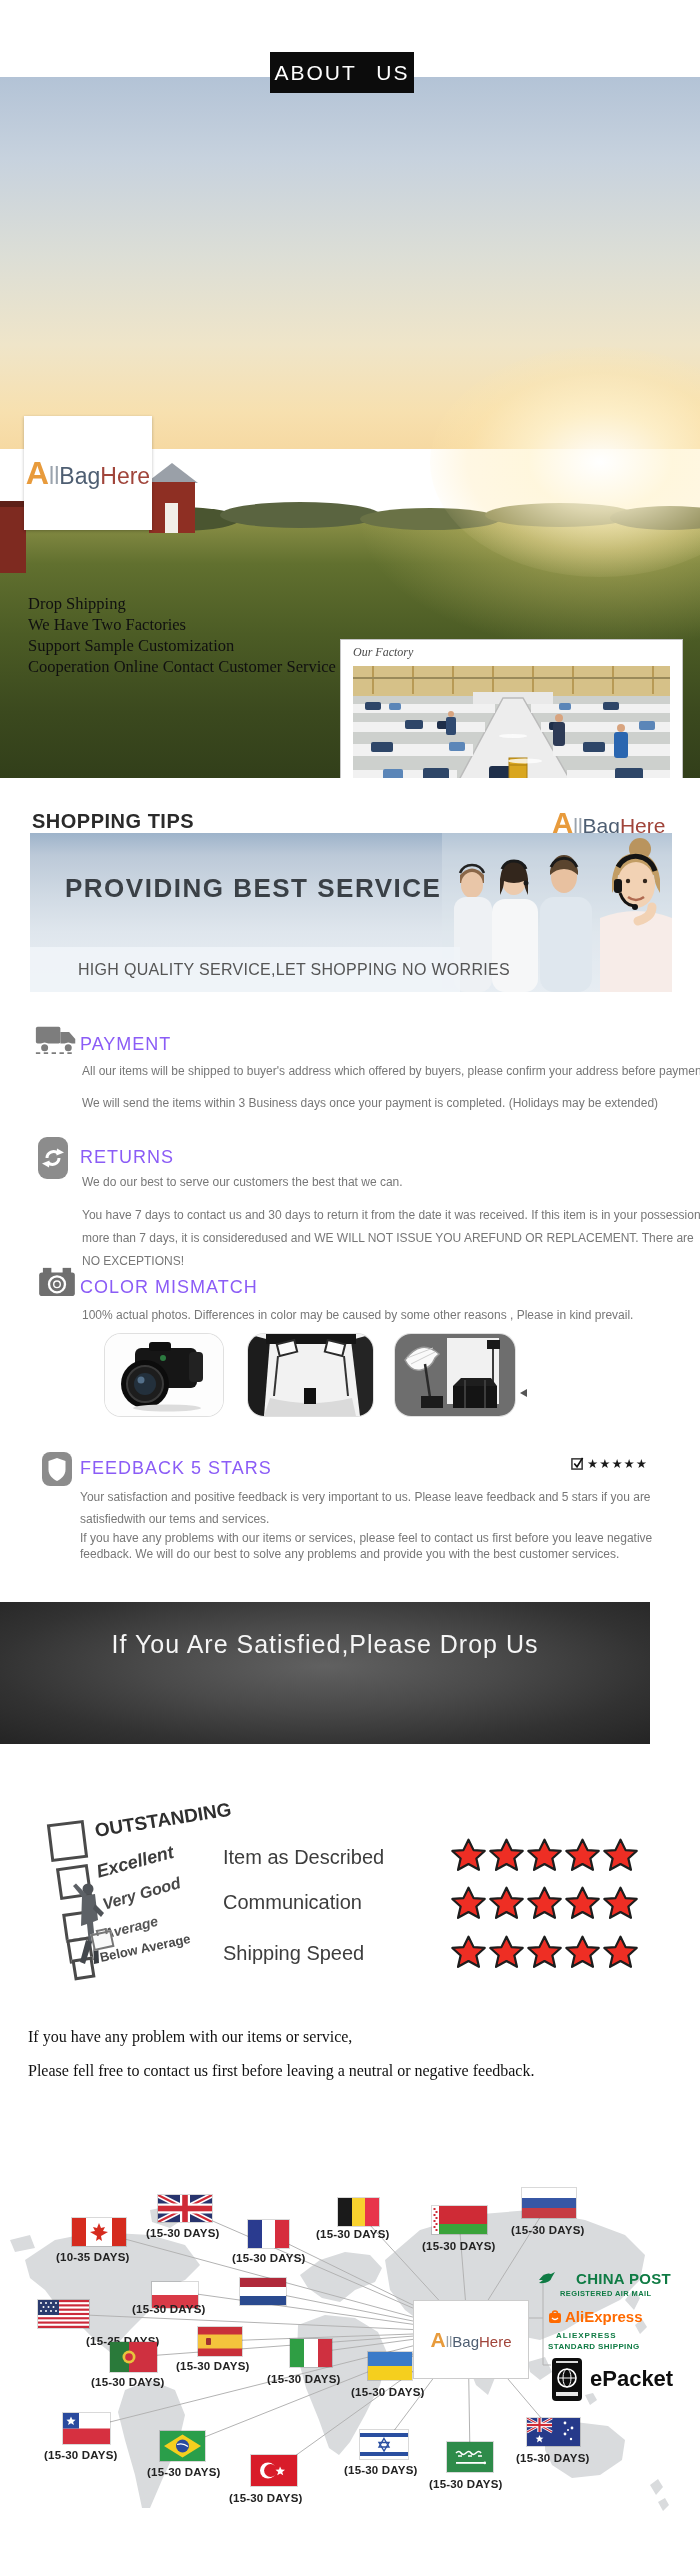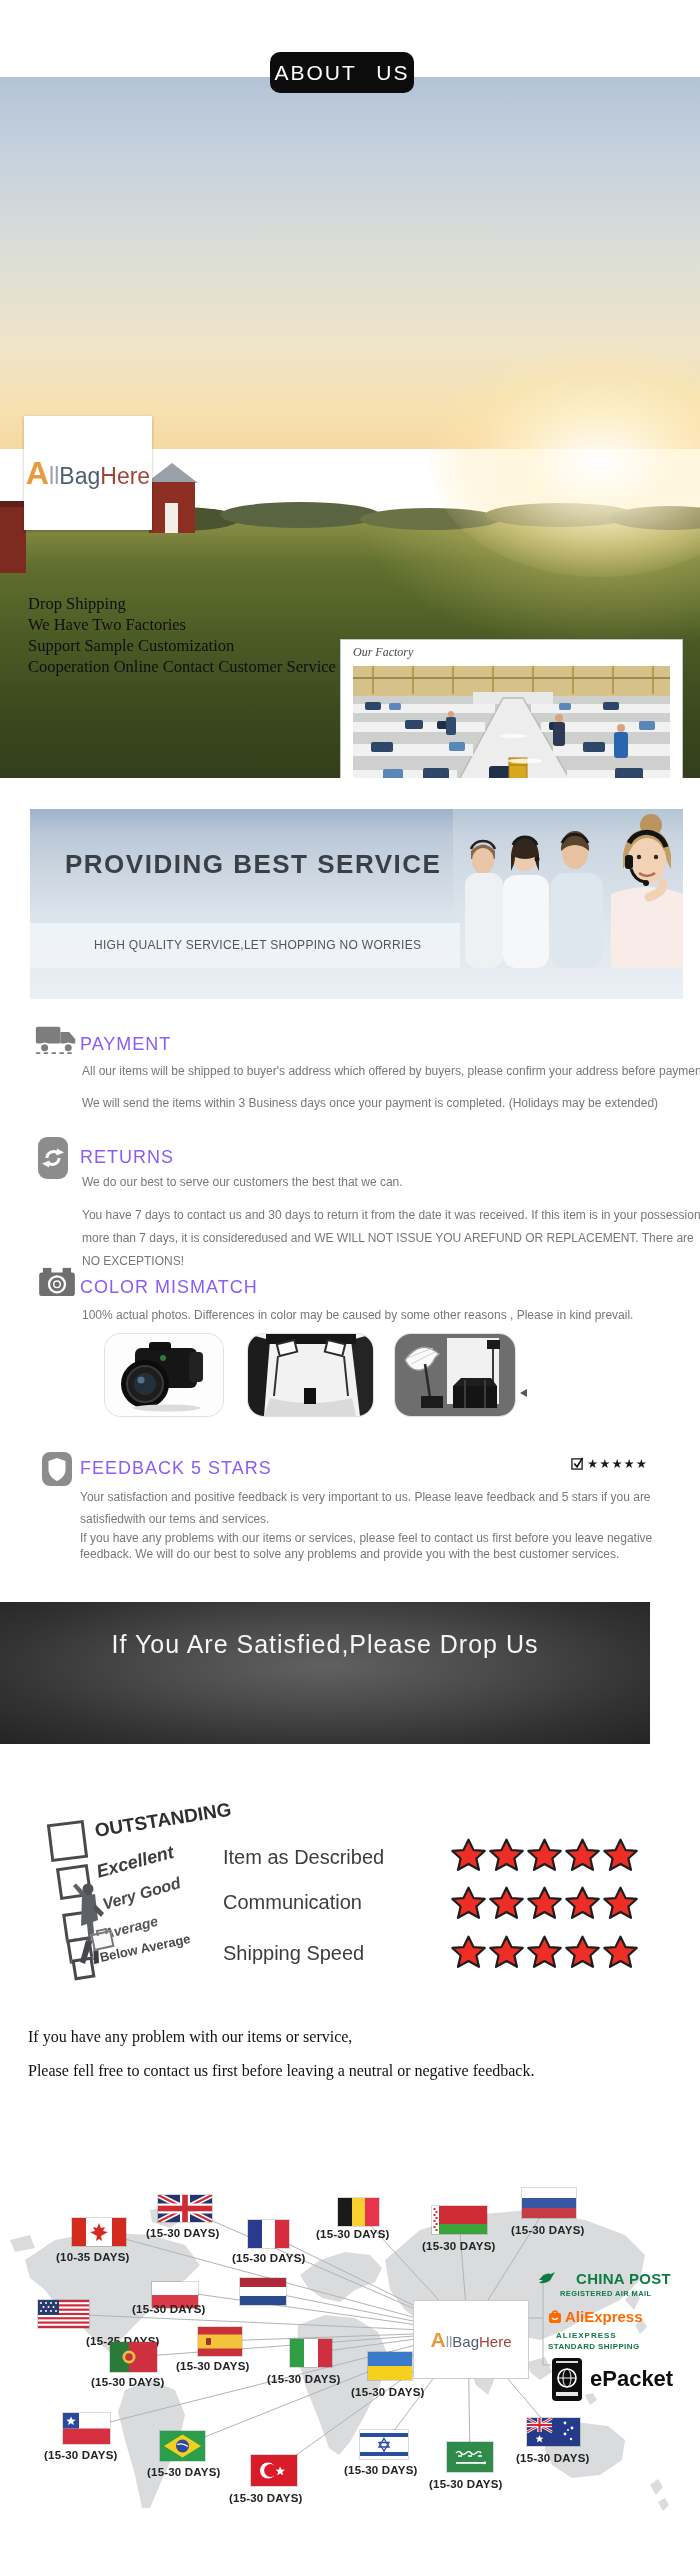--- a/index.html
+++ b/index.html
@@ -3,21 +3,21 @@
 <meta charset="utf-8">
 <style>
   html,body{margin:0;padding:0;background:#fff;}
   #page{position:relative;width:700px;height:2560px;background:#fff;overflow:hidden;
         font-family:"Liberation Sans",sans-serif;}
   .abs{position:absolute;}
 
   
   .about-box{left:270px;top:52px;width:144px;height:41px;background:#0c0c0c;color:#fff;
     display:flex;align-items:center;justify-content:center;font-size:21px;letter-spacing:2px;
-    word-spacing:12px;z-index:6;border-radius:10px;}
+    word-spacing:12px;z-index:6;}
 
   
   .hero{left:0;top:77px;width:700px;height:701px;overflow:hidden;}
   .sky{left:0;top:0;width:700px;height:372px;
     background:linear-gradient(180deg,#b3c3d6 0%,#c7d2de 22%,#dcded6 48%,#efe5c9 72%,#f7e0af 90%,#f6d9a2 100%);}
   .sun{left:430px;top:270px;width:340px;height:230px;border-radius:50%;
     background:radial-gradient(ellipse at center,rgba(255,255,255,.95) 0%,rgba(255,244,210,.75) 30%,rgba(255,232,175,.35) 55%,rgba(255,232,175,0) 75%);z-index:2;}
   .treeline{left:0;top:408px;width:700px;height:48px;z-index:1;}
   .grass{left:0;top:440px;width:700px;height:261px;
     background:linear-gradient(180deg,#8d9148 0%,#61702f 18%,#4c5c25 45%,#3b491e 75%,#323f1a 100%);}
@@ -42,25 +42,25 @@
   .factory-box{left:340px;top:562px;width:341px;height:178px;background:#fff;border:1px solid #c4c4c4;z-index:4;}
   .factory-label{position:absolute;left:12px;top:5px;font-family:"Liberation Serif",serif;
     font-style:italic;font-size:12px;color:#4a4a4a;}
   .factory-photo{position:absolute;left:12px;top:26px;width:317px;height:140px;}
 
   
   .tips-title{left:32px;top:810px;font-size:20px;font-weight:bold;color:#2a2a2a;letter-spacing:.5px;}
   .tips-logo{left:552px;top:806px;font-size:21px;}
 
   
-  .svc-banner{left:30px;top:809px;width:642px;height:190px;overflow:hidden;
-    background:linear-gradient(180deg,#9db3ca 0%,#bcc9d8 14%,#cfd9e3 38%,#dfe6ed 62%,#ebf0f5 100%);padding-left:11px;}
+  .svc-banner{left:30px;top:833px;width:642px;height:159px;overflow:hidden;
+    background:linear-gradient(180deg,#9db3ca 0%,#bcc9d8 14%,#cfd9e3 38%,#dfe6ed 62%,#ebf0f5 100%);}
   .svc-headline{position:absolute;left:35px;top:40px;font-size:26px;font-weight:bold;color:#3a4046;letter-spacing:1.5px;}
   .svc-strip{position:absolute;left:0;top:114px;width:430px;height:45px;background:rgba(240,244,248,.9);}
-  .svc-subline{position:absolute;left:48px;top:0;line-height:45px;font-size:12px;color:#555;letter-spacing:.3px;white-space:nowrap;margin-left:16px;}
+  .svc-subline{position:absolute;left:48px;top:0;line-height:45px;font-size:16px;color:#555;letter-spacing:.3px;white-space:nowrap;}
   .svc-people{position:absolute;right:0;top:0;width:230px;height:159px;}
 
   
   .sec-head{font-size:18px;color:#8b5cf6;letter-spacing:1px;}
   .body-txt{font-size:12px;color:#777;}
   .nowrap{white-space:nowrap;}
   .photo-card{position:absolute;top:1334px;height:82px;border-radius:16px;overflow:hidden;
     box-shadow:0 0 0 1px #e0e0e0;background:#fff;}
   .mini-arrow{left:520px;top:1389px;width:0;height:0;border-top:4px solid transparent;
     border-bottom:4px solid transparent;border-right:7px solid #555;}

